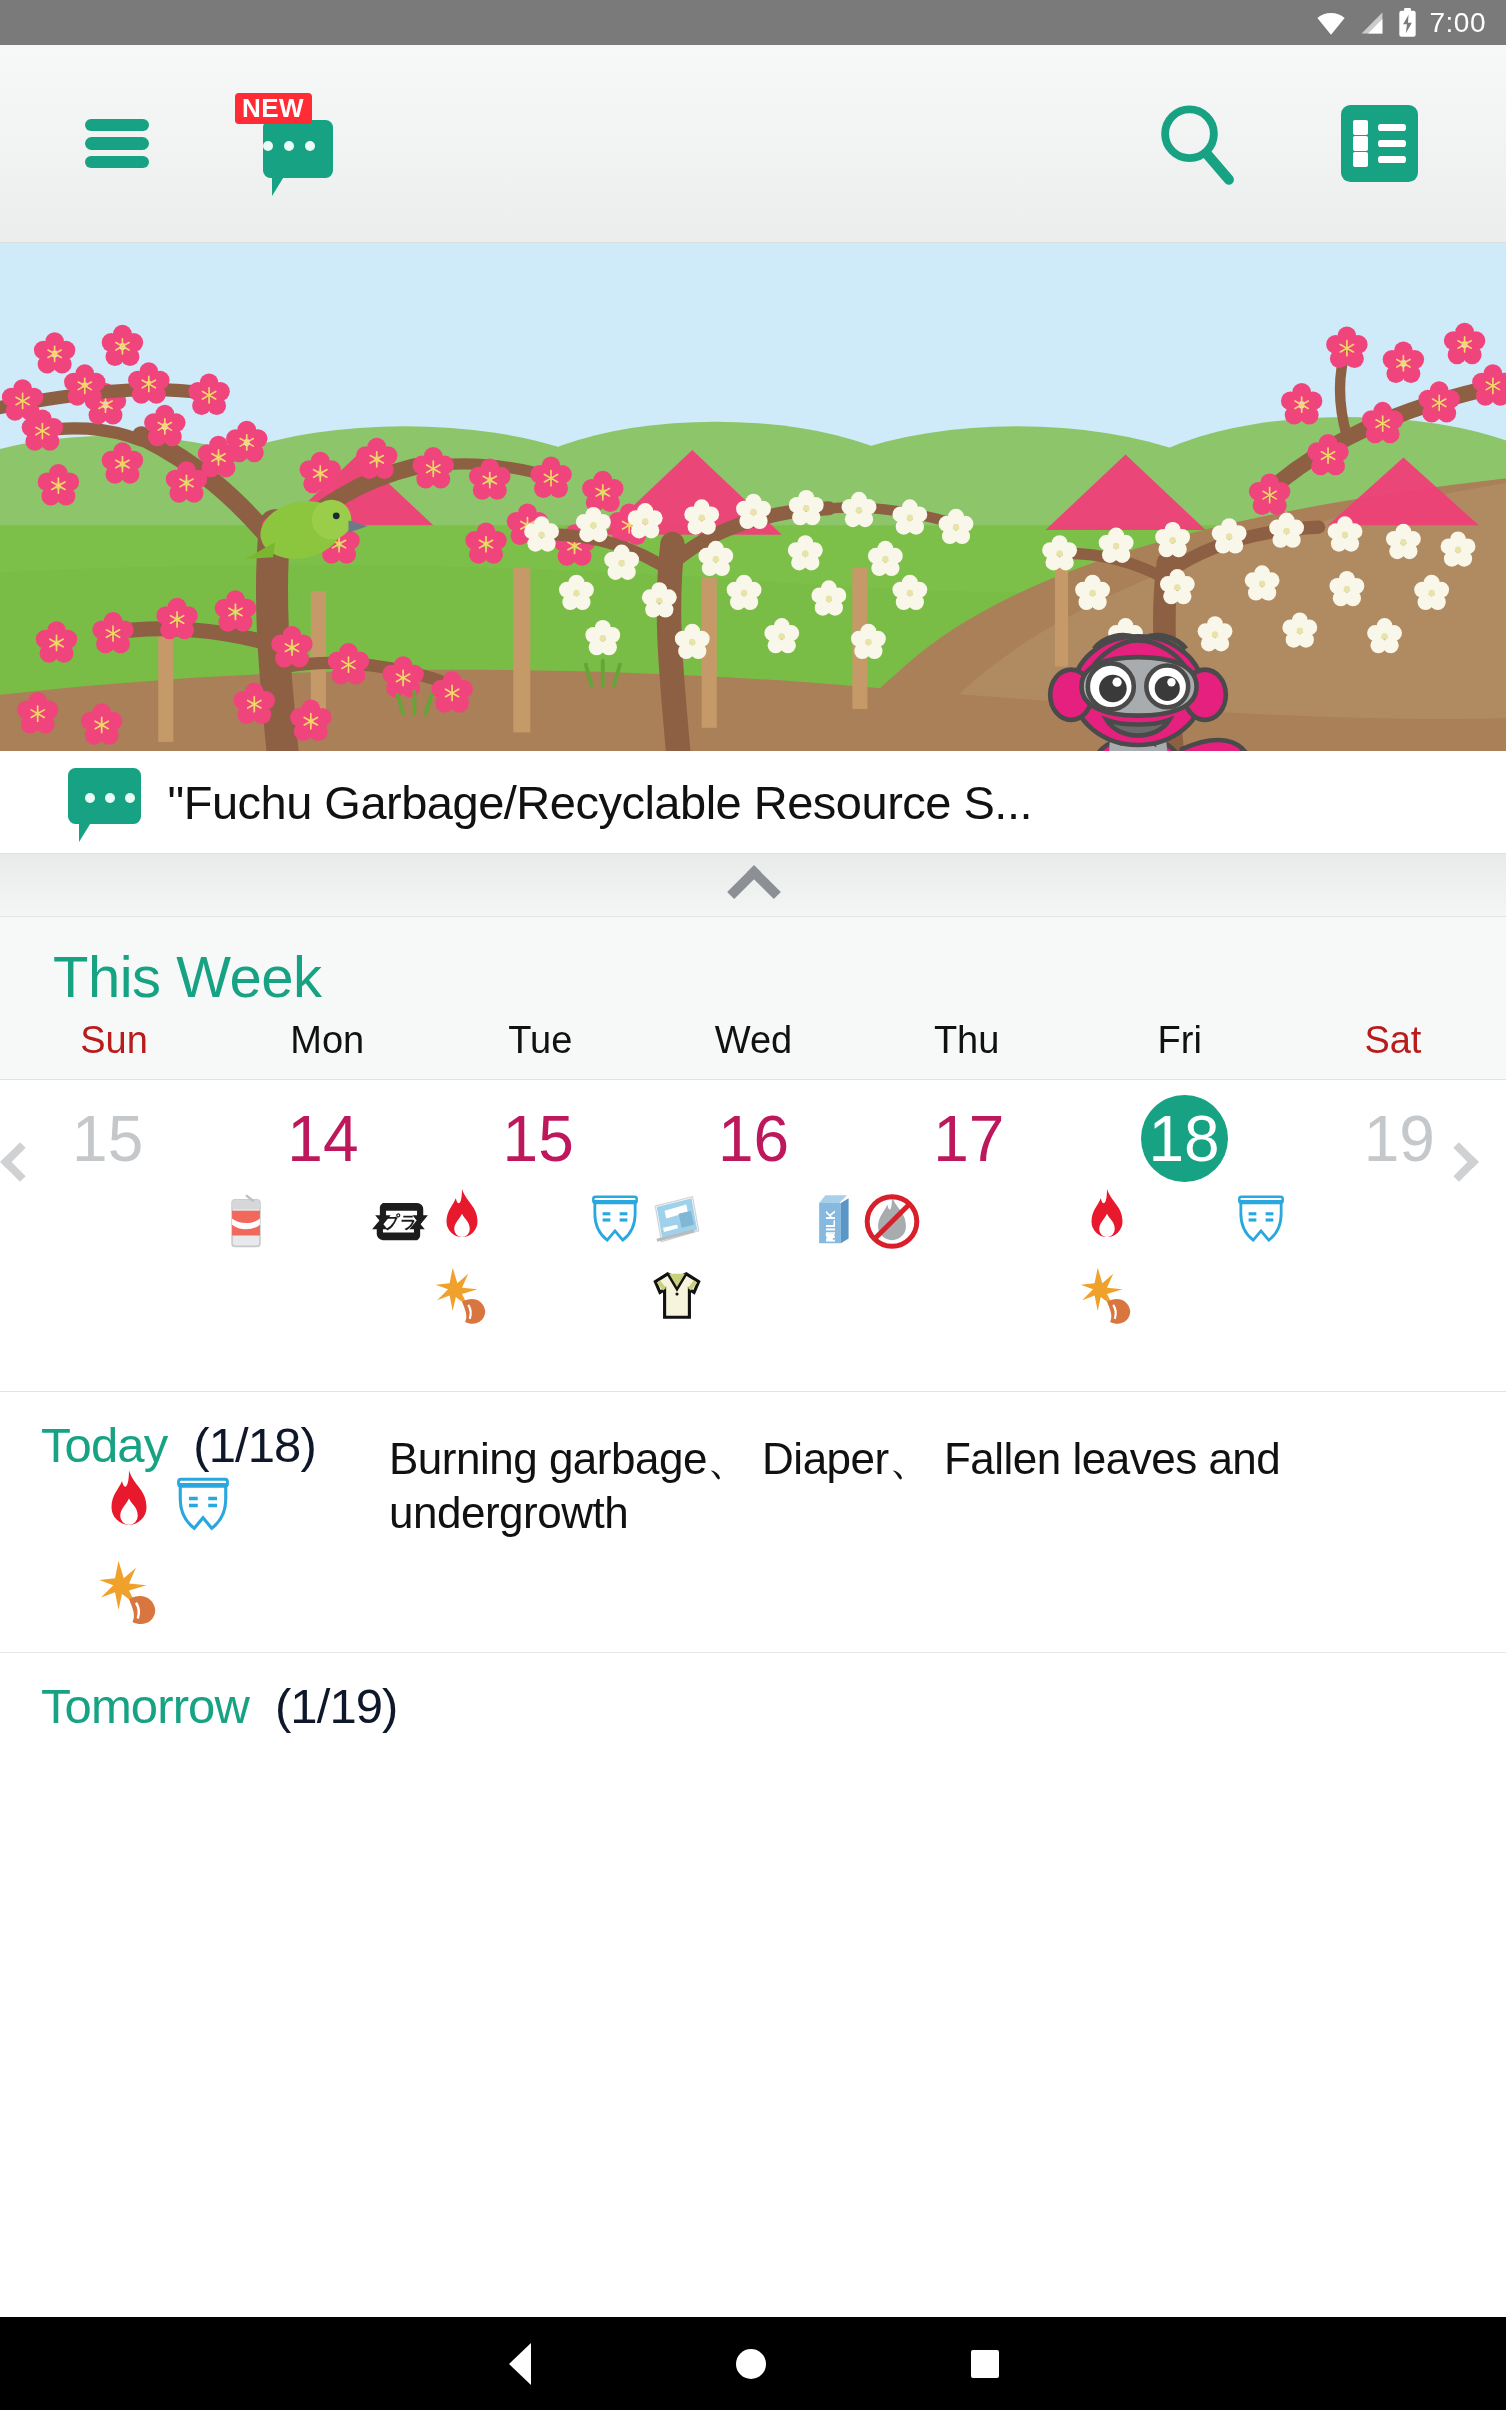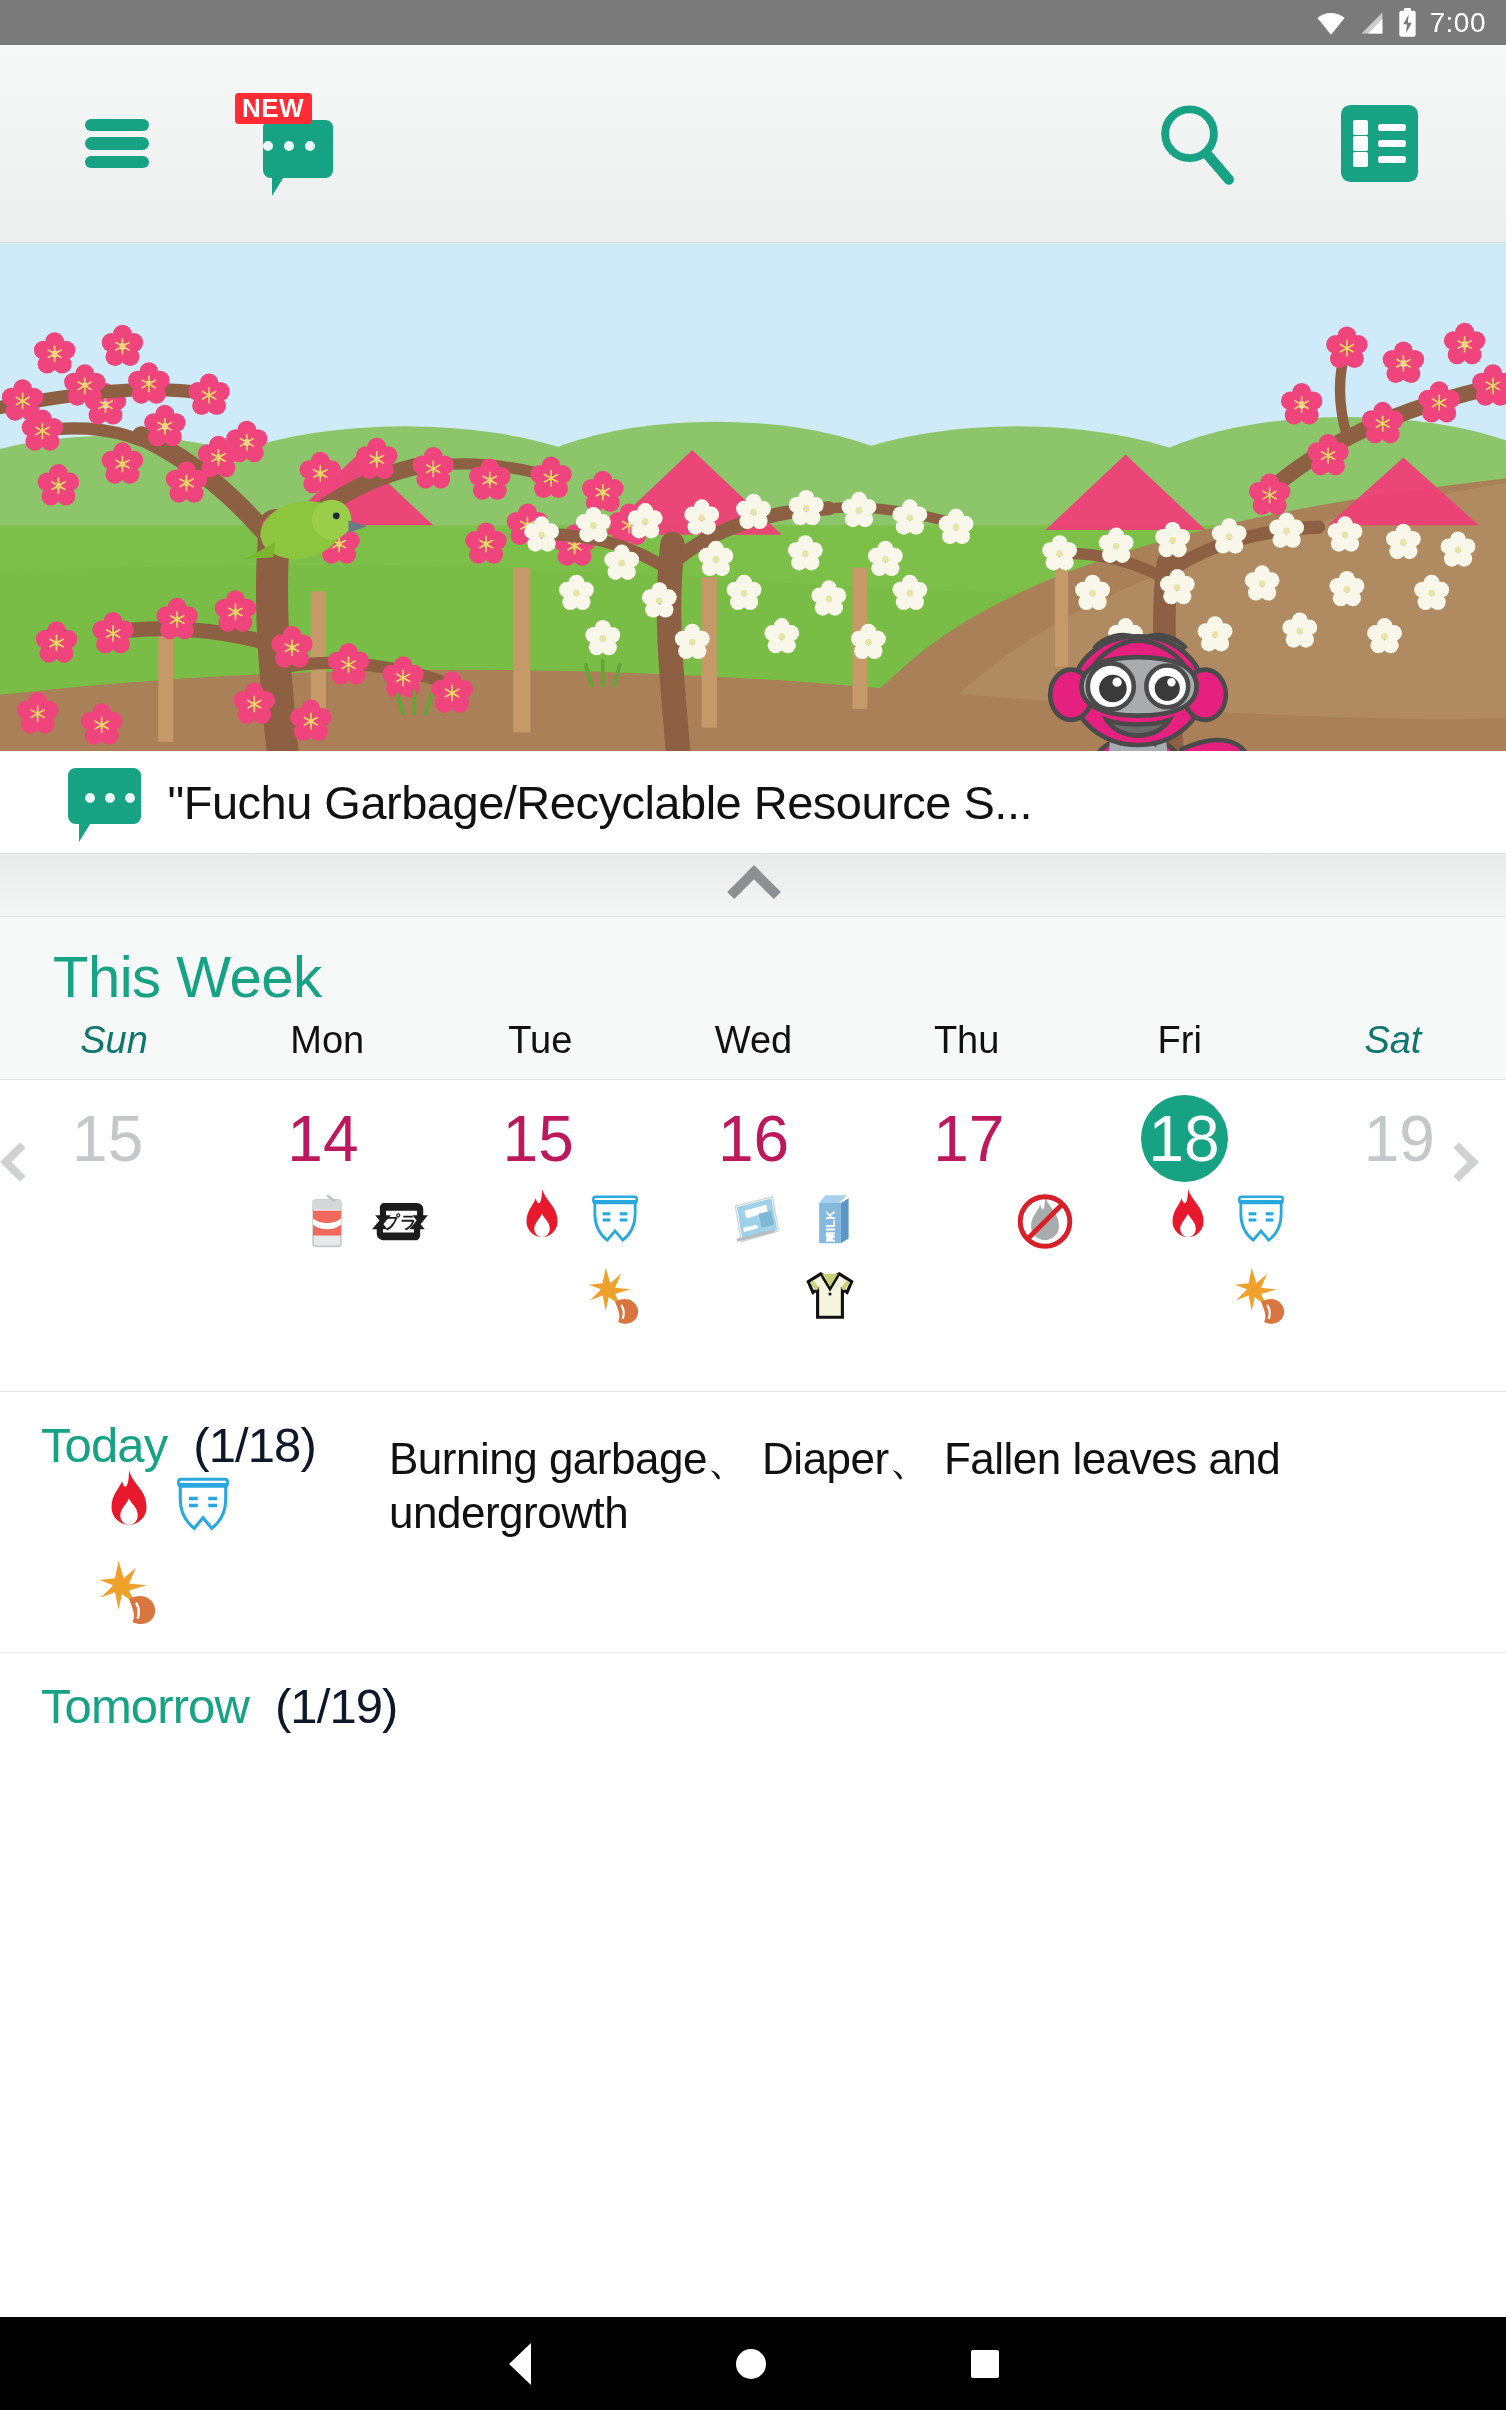--- a/index.html
+++ b/index.html
@@ -95,21 +95,21 @@
     transform: rotate(45deg); margin-top:13px;
   }
 
   
   .week-wrap { background:#f7f8f8; }
   .week-title {
     color:#17a383; font-size:58px; padding:26px 0 9.4px 53px; letter-spacing:-0.5px;
   }
   .dow-row { display:flex; padding:0 7.5px 17px; }
   .dow { flex:1; text-align:center; font-size:38px; color:#111; }
-  .dow.muted { color:#0f766e;font-style:italic; }
+  .dow.muted { color:#b91c1c; }
 
   .days-band { background:#fff; border-top:0.9px solid #e2e3e3; border-bottom:0.9px solid #e2e3e3; }
   .days-row { display:flex; align-items:flex-start; position:relative; min-height:311px; padding-top:15px;}
   .nav-arrow {
     position:absolute; top:68px; width:56px; height:56px; cursor:pointer;
   }
   .nav-arrow i {
     display:block; width:28px; height:28px; border-left:8.5px solid #cfd1d3; border-top:8.5px solid #cfd1d3;
   }
   .nav-prev { left:5.6px; }
@@ -119,21 +119,21 @@
 
   .day-cell { flex:1; display:flex; flex-direction:column; align-items:center; cursor:pointer; }
   .day-num {
     font-size:64px; color:#be185d; line-height:1.0; height:87px;
     display:flex; align-items:center; justify-content:center; min-width:87px;
   }
   .day-num.muted { color:#c5c8ca; }
   .day-num.today { background:#17a383; color:#fff; border-radius:50%; width:87px; height:87px; }
   .day-icons { display:flex; flex-wrap:wrap; justify-content:center; width:100%; gap:1.9px; margin-top:1.9px; }
   .ic { width:62px; height:72px; flex:none; display:block; }
-  .icons-line { display:flex; justify-content:flex-end; gap:11px; width:100%; }
+  .icons-line { display:flex; justify-content:space-between; gap:11px; width:100%; }
 
   
   .sched { background:#fff; }
   .sched-row { display:flex; padding:24.5px 0 21px 41px; }
   .sched-row + .sched-row { border-top:1.9px solid #e7e8e8; }
   .lbl-col { width:348px; flex:none; position:relative;text-align:center; }
   .lbl {
     display:flex; align-items:baseline; gap:26px;
     font-size:49px; color:#17a383; letter-spacing:-0.9px;
   }

